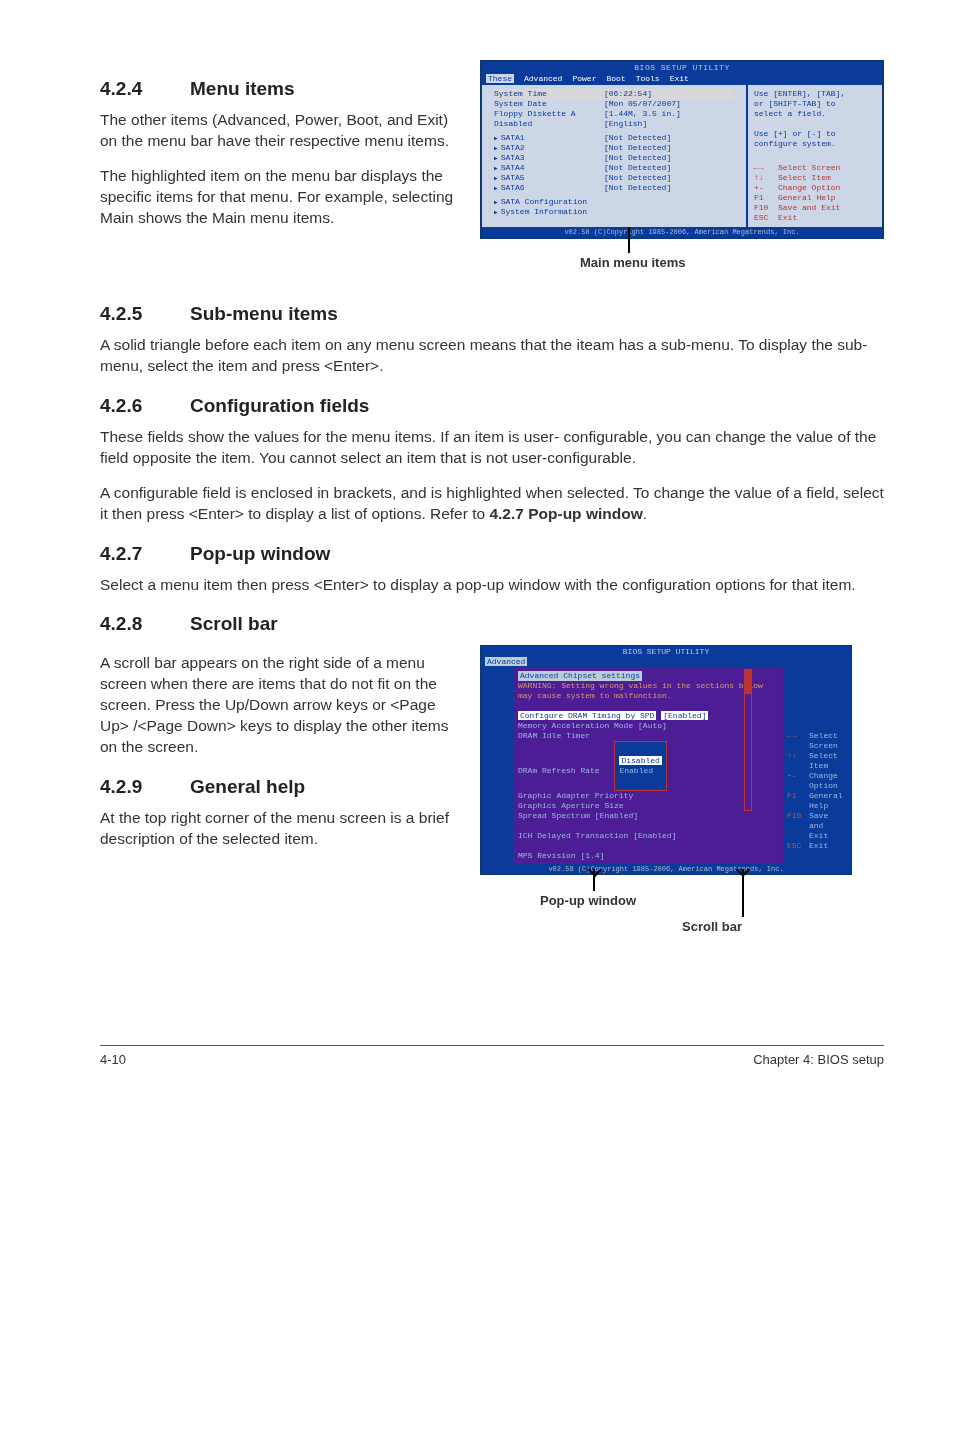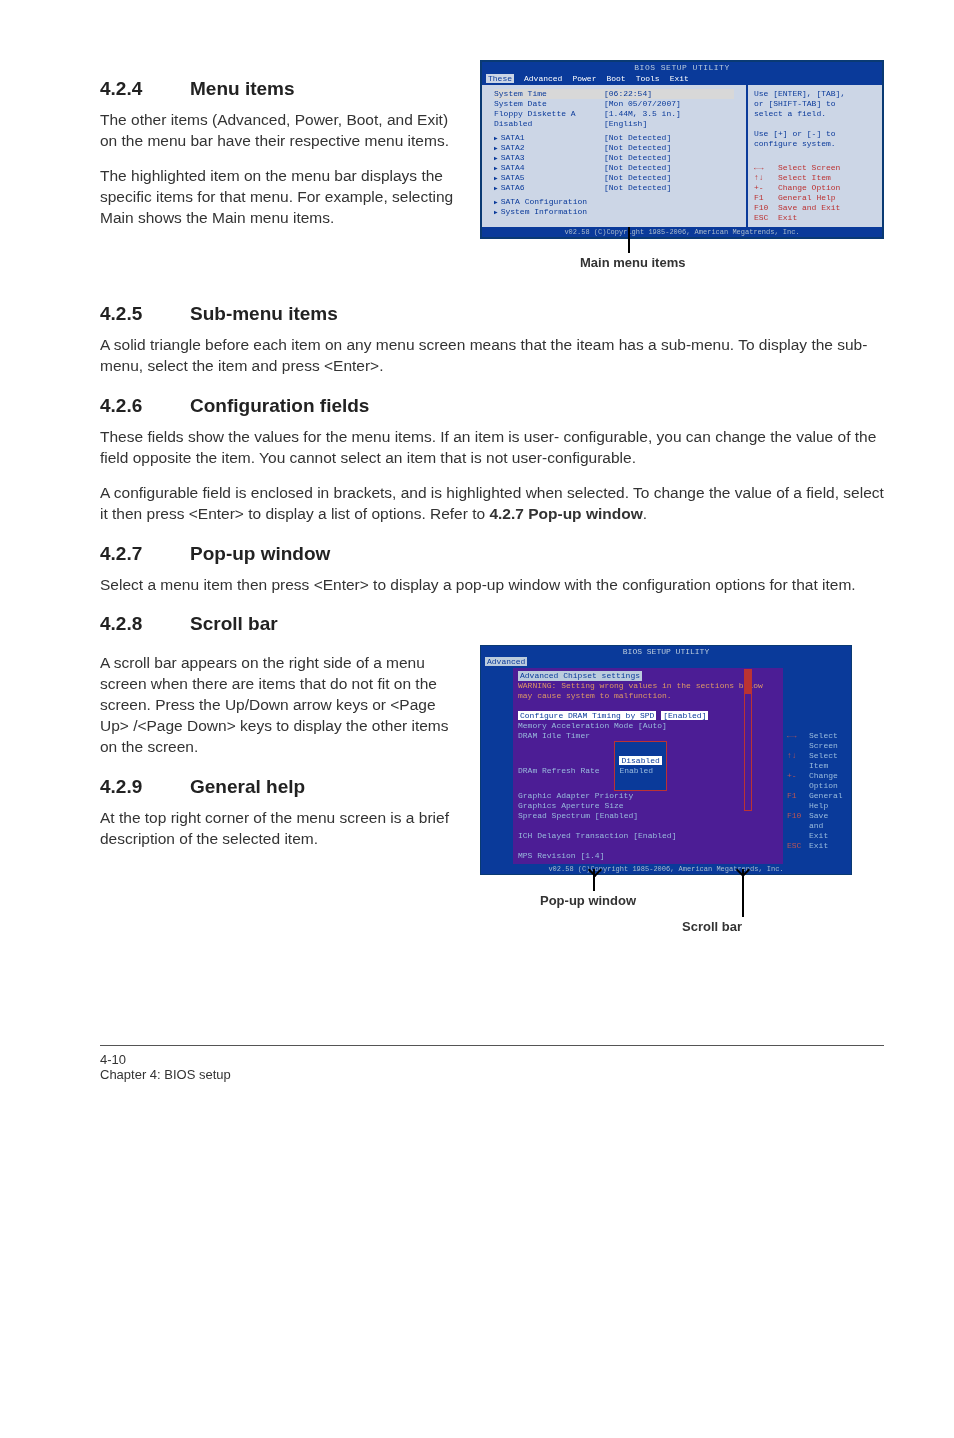--- a/index.html
+++ b/index.html
@@ -157,21 +157,20 @@
   .call2 .txt2{ position:absolute; left:202px; top:44px; font-weight:bold; font-size:13px;}
 
   .page-footer {
     border-top: 1px solid #555;
     margin: 60px 70px 0 100px;
     padding-top: 6px;
     display:flex;
     justify-content:space-between;
     font-size:13px;
     color:#333;
-    flex-direction:column;
   }
 </style>
 </head>
 <body>
 
 <div class="page">
 
   <div class="topgrid">
     <div>
       <h2><span class="num">4.2.4</span><span>Menu items</span></h2>

